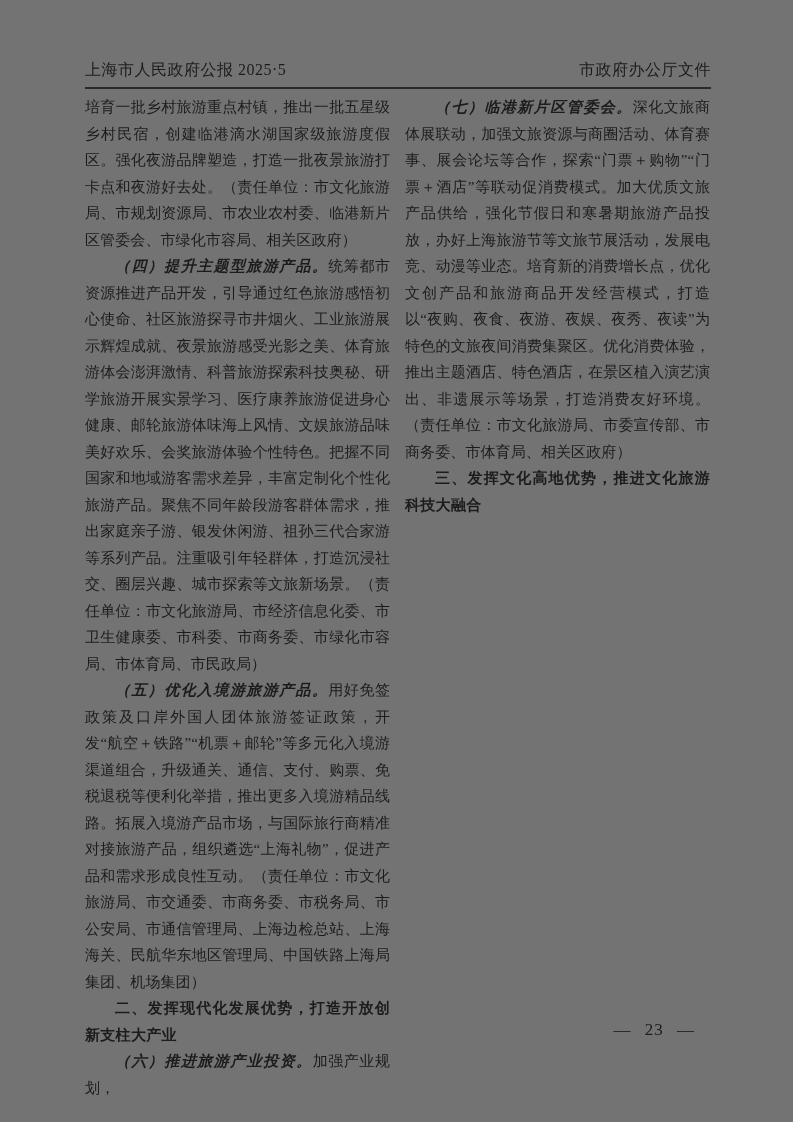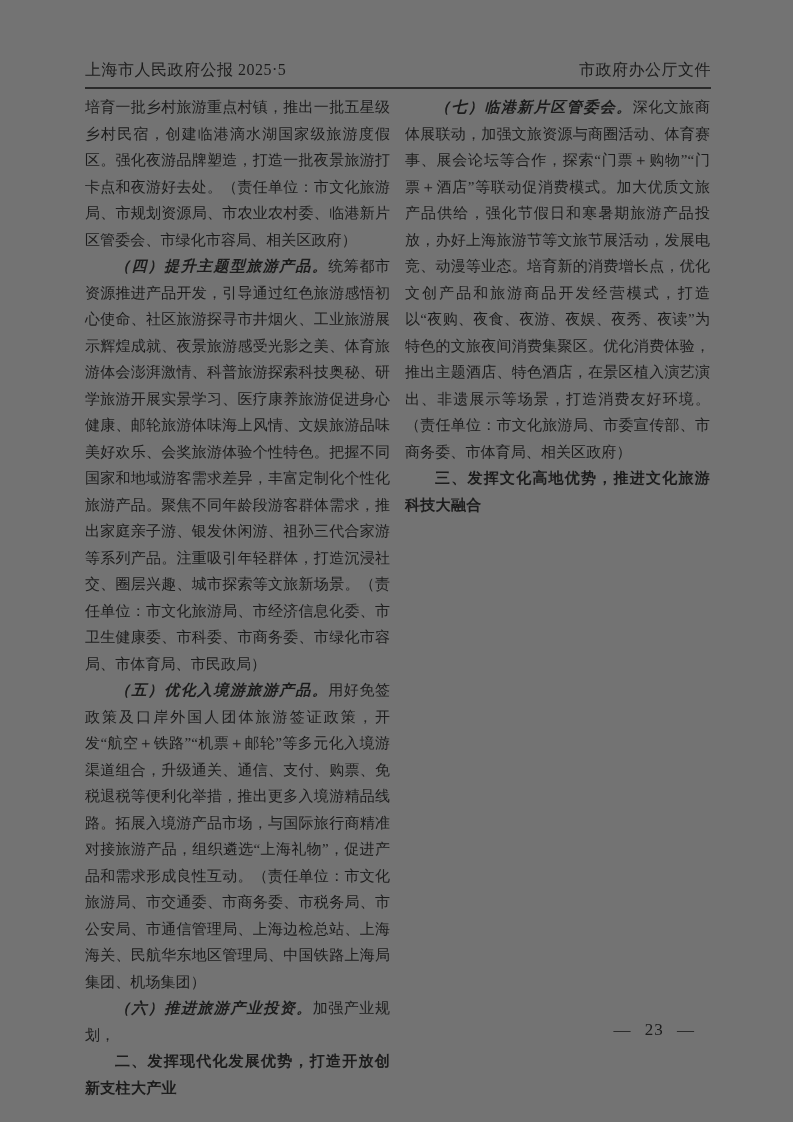--- a/index.html
+++ b/index.html
@@ -92,22 +92,22 @@
     <span>市政府办公厅文件</span>
   </div>
 
   <div class="header-rule"></div>
 
   <div class="body-area">
     <div class="col">
         <p class="para continuation">培育一批乡村旅游重点村镇，推出一批五星级乡村民宿，创建临港滴水湖国家级旅游度假区。强化夜游品牌塑造，打造一批夜景旅游打卡点和夜游好去处。（责任单位：市文化旅游局、市规划资源局、市农业农村委、临港新片区管委会、市绿化市容局、相关区政府）</p>
         <p class="para item"><span class="lead">（四）提升主题型旅游产品。</span>统筹都市资源推进产品开发，引导通过红色旅游感悟初心使命、社区旅游探寻市井烟火、工业旅游展示辉煌成就、夜景旅游感受光影之美、体育旅游体会澎湃激情、科普旅游探索科技奥秘、研学旅游开展实景学习、医疗康养旅游促进身心健康、邮轮旅游体味海上风情、文娱旅游品味美好欢乐、会奖旅游体验个性特色。把握不同国家和地域游客需求差异，丰富定制化个性化旅游产品。聚焦不同年龄段游客群体需求，推出家庭亲子游、银发休闲游、祖孙三代合家游等系列产品。注重吸引年轻群体，打造沉浸社交、圈层兴趣、城市探索等文旅新场景。（责任单位：市文化旅游局、市经济信息化委、市卫生健康委、市科委、市商务委、市绿化市容局、市体育局、市民政局）</p>
         <p class="para item"><span class="lead">（五）优化入境游旅游产品。</span>用好免签政策及口岸外国人团体旅游签证政策，开发“航空＋铁路”“机票＋邮轮”等多元化入境游渠道组合，升级通关、通信、支付、购票、免税退税等便利化举措，推出更多入境游精品线路。拓展入境游产品市场，与国际旅行商精准对接旅游产品，组织遴选“上海礼物”，促进产品和需求形成良性互动。（责任单位：市文化旅游局、市交通委、市商务委、市税务局、市公安局、市通信管理局、上海边检总站、上海海关、民航华东地区管理局、中国铁路上海局集团、机场集团）</p>
+        <p class="para heading">二、发挥现代化发展优势，打造开放创新支柱大产业</p>
         <p class="para item"><span class="lead">（六）推进旅游产业投资。</span>加强产业规划，</p>
-        <p class="para heading">二、发挥现代化发展优势，打造开放创新支柱大产业</p>
       </div>
     <div class="col">
         <p class="para item"><span class="lead">（七）临港新片区管委会。</span>深化文旅商体展联动，加强文旅资源与商圈活动、体育赛事、展会论坛等合作，探索“门票＋购物”“门票＋酒店”等联动促消费模式。加大优质文旅产品供给，强化节假日和寒暑期旅游产品投放，办好上海旅游节等文旅节展活动，发展电竞、动漫等业态。培育新的消费增长点，优化文创产品和旅游商品开发经营模式，打造以“夜购、夜食、夜游、夜娱、夜秀、夜读”为特色的文旅夜间消费集聚区。优化消费体验，推出主题酒店、特色酒店，在景区植入演艺演出、非遗展示等场景，打造消费友好环境。（责任单位：市文化旅游局、市委宣传部、市商务委、市体育局、相关区政府）</p>
         <p class="para heading">三、发挥文化高地优势，推进文化旅游科技大融合</p>
       </div>
   </div>
 
   <div class="page-number">— 23 —</div>
 
 </div>

